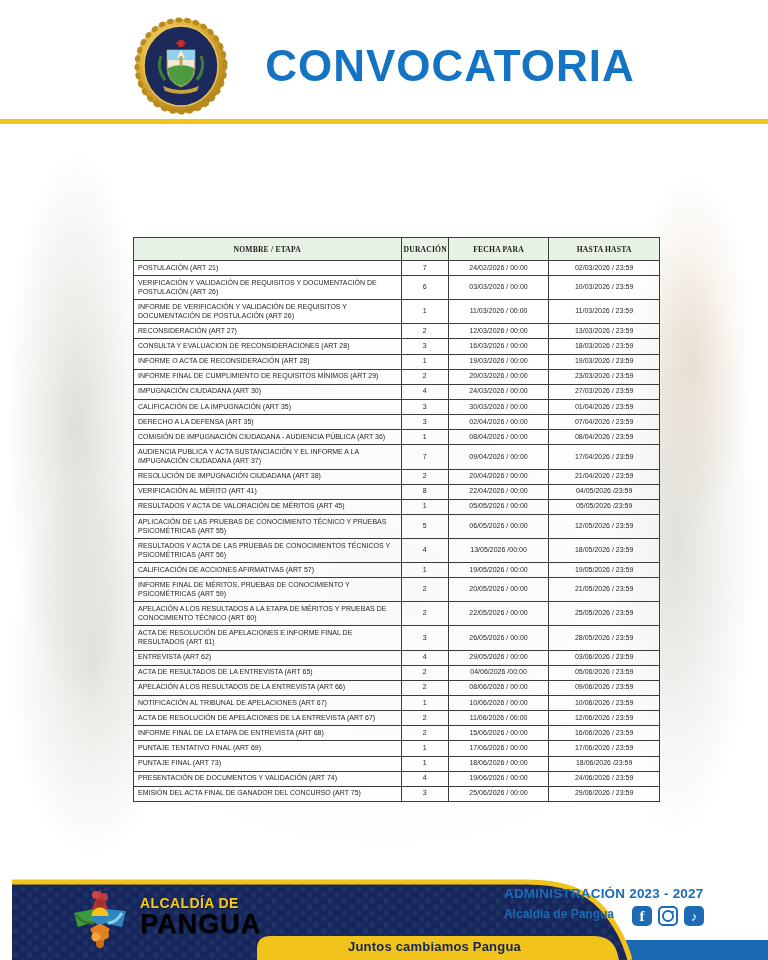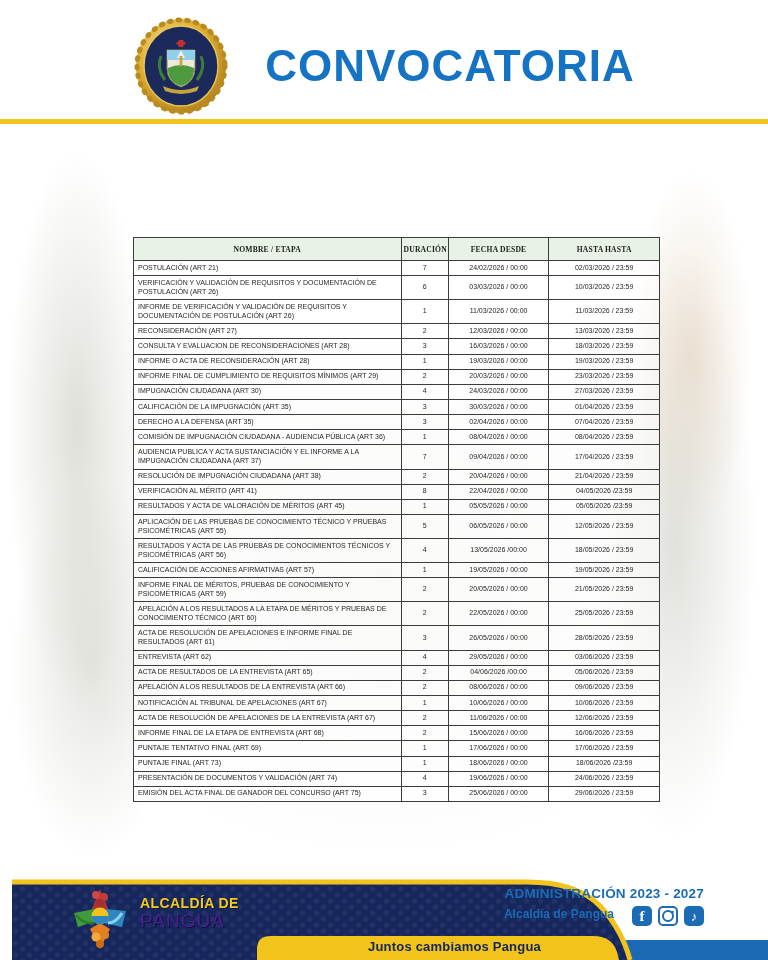--- a/index.html
+++ b/index.html
@@ -37,35 +37,35 @@
   table.sched td{
     border:1px solid #3c3c3c;font-size:7px;color:#262626;padding:2.6px 4px;line-height:1.28;
   }
   td.c-num,td.c-date{text-align:center;white-space:nowrap;}
   .col-name{width:266px;}.col-dur{width:47px;}.col-from{width:100px;}.col-to{width:110px;}
   
   .footer{position:absolute;left:12px;bottom:0;width:704px;height:92px;}
   .footer svg.bg{position:absolute;left:0;top:0;}
   .brand{position:absolute;left:128px;top:28px;line-height:1;}
   .brand .l1{font-size:14px;font-weight:bold;color:#f5c91f;letter-spacing:.4px;text-shadow:1px 1px 0 #0a1736;}
-  .brand .l2{font-size:19px;font-weight:normal;color:#4c1d95;letter-spacing:1px;text-shadow:1px 1px 0 #0a1736;margin-top:1px;}
+  .brand .l2{font-size:27px;font-weight:bold;color:#000000;letter-spacing:1px;text-shadow:1px 1px 0 #0a1736;margin-top:1px;}
   .emblem{position:absolute;left:60px;top:14px;}
-  .admin{position:absolute;right:12px;top:18px;text-align:right;color:#1b6cb5;}
+  .admin{position:absolute;right:12px;top:18px;text-align:left;color:#1b6cb5;}
   .admin .a1{font-size:13.5px;font-weight:bold;letter-spacing:.2px;}
   .admin .a2{font-size:12px;font-weight:bold;display:inline-block;vertical-align:middle;margin-right:18px;}
   .soc{display:inline-flex;gap:6px;vertical-align:middle;margin-top:5px;}
   .soc .ic{width:20px;height:20px;border-radius:5px;display:flex;align-items:center;justify-content:center;box-sizing:border-box;}
   .ic.fb{background:#1b6cb5;color:#fff;font-weight:bold;font-size:15px;font-family:"Liberation Serif",serif;}
   .ic.ig{border:2.2px solid #1b6cb5;background:transparent;position:relative;}
   .ic.ig .lens{width:8px;height:8px;border:2.2px solid #1b6cb5;border-radius:50%;}
   .ic.ig .dot{position:absolute;right:2.5px;top:2.5px;width:2.5px;height:2.5px;border-radius:50%;background:#1b6cb5;}
   .ic.tk{background:#1b6cb5;color:#fff;font-size:13px;font-weight:bold;}
   .slogan{
     position:absolute;left:245px;top:71px;width:355px;text-align:center;
-    font-size:13px;font-weight:bold;color:#12265c;letter-spacing:.2px;padding-left:20px;
+    font-size:13px;font-weight:bold;color:#12265c;letter-spacing:.2px;
   }
 </style>
 </head>
 <body>
 
 <div class="page">
 
   <div class="watermark"></div>
 
   <div class="hdr">
@@ -101,21 +101,21 @@
       <colgroup>
           <col class="col-name">
           <col class="col-dur">
           <col class="col-from">
           <col class="col-to">
         </colgroup>
       <thead>
         <tr>
           <th>NOMBRE / ETAPA</th>
           <th>DURACIÓN</th>
-          <th>FECHA DESDE</th>
+          <th>FECHA PARA</th>
           <th>HASTA HASTA</th>
         </tr>
       </thead>
       <tbody id="sched-body">
           <tr>
             <td class="c-name">POSTULACIÓN (ART 21)</td>
             <td class="c-num">7</td>
             <td class="c-date">24/02/2026 / 00:00</td>
             <td class="c-date">02/03/2026 / 23:59</td>
           </tr>

